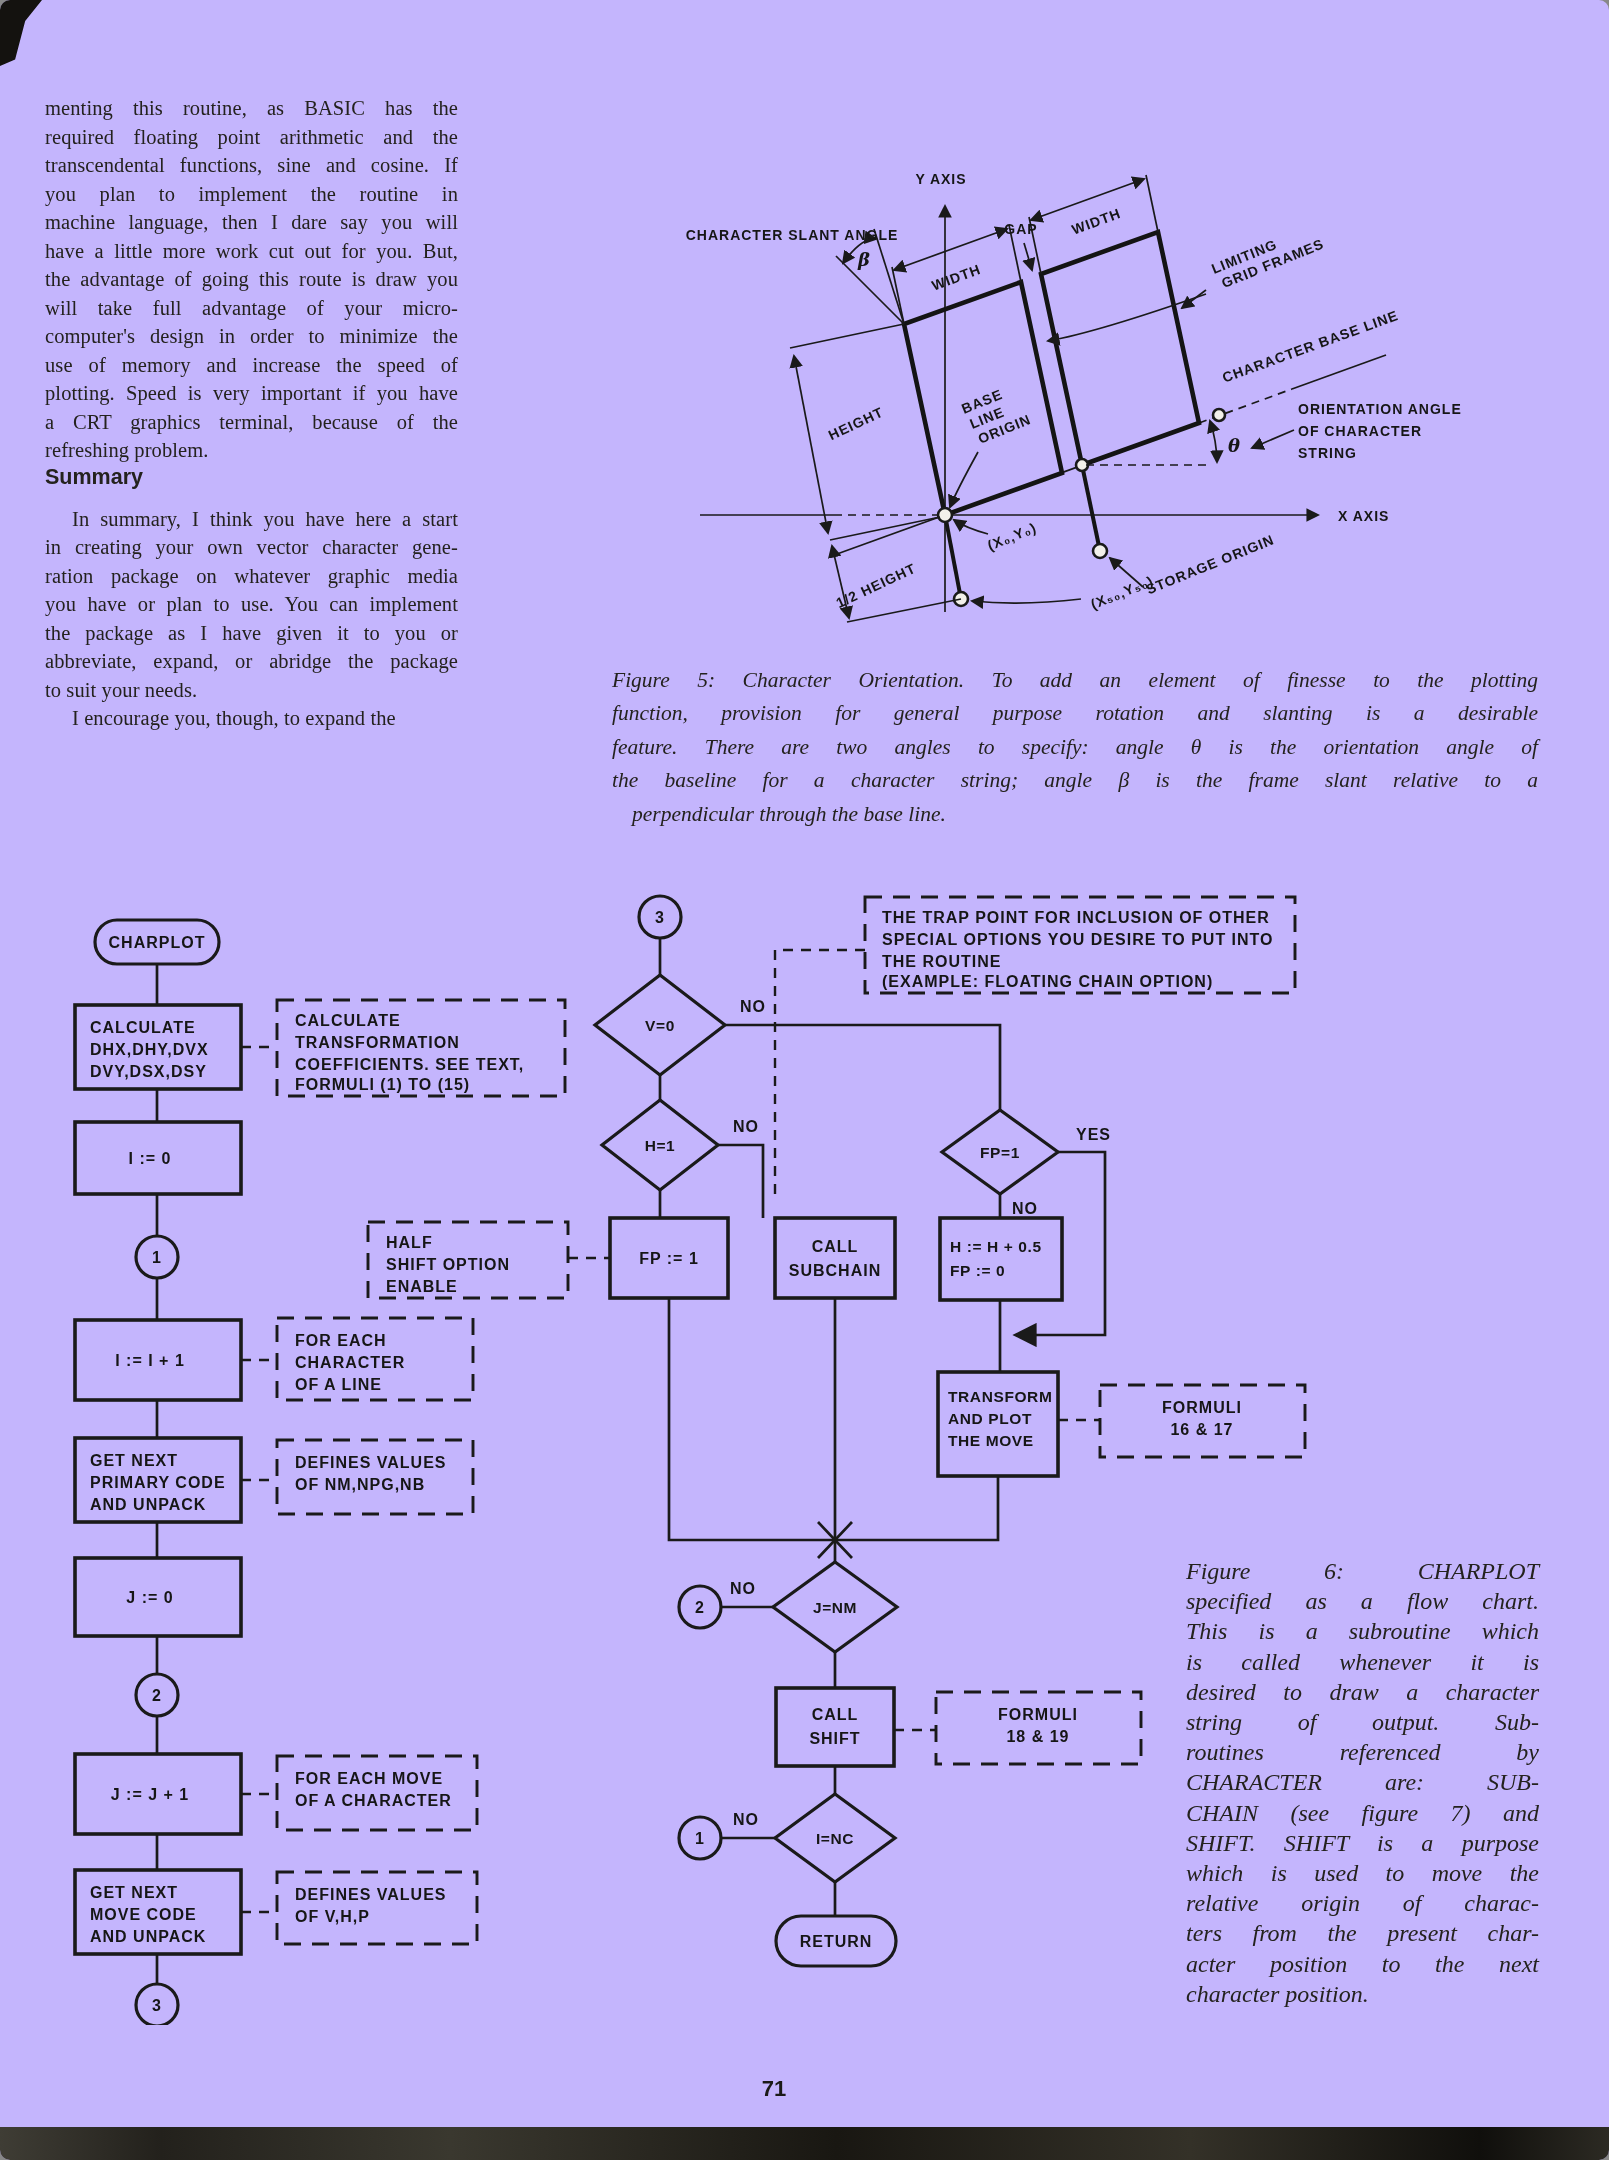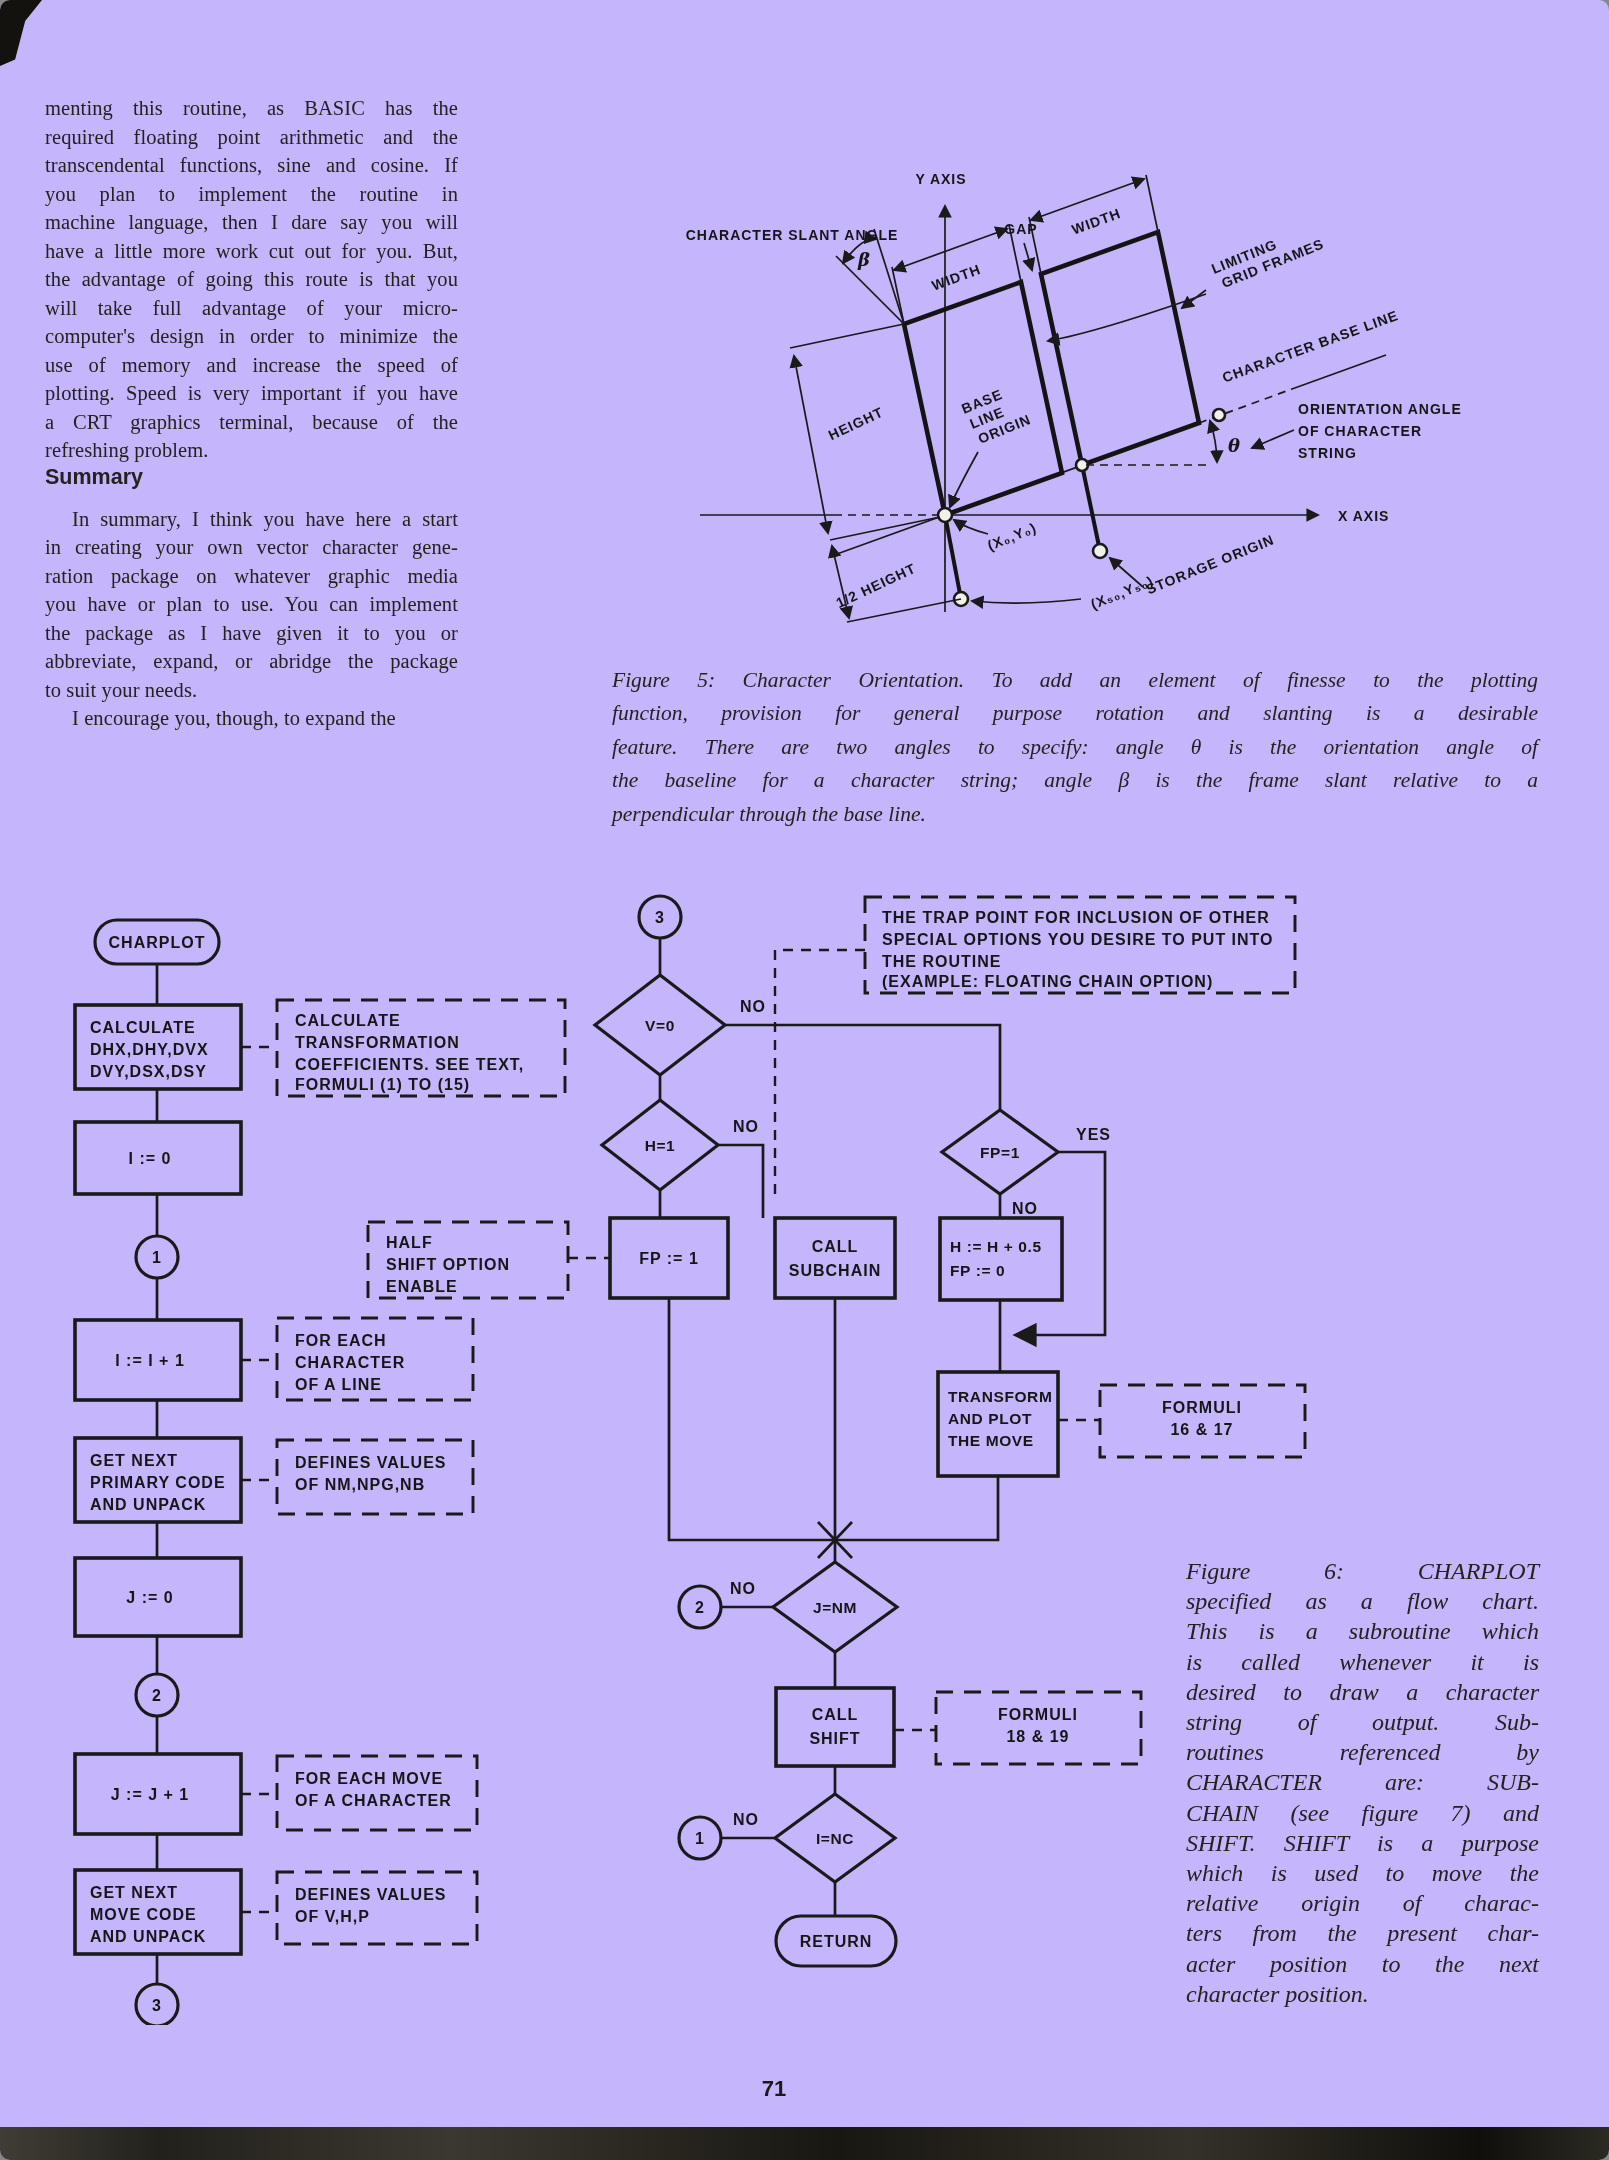--- a/index.html
+++ b/index.html
@@ -13,21 +13,21 @@
   
   .col{position:absolute;left:45px;top:94px;width:413px;}
   .bline{font-size:20.5px;line-height:28.5px;text-align:justify;text-align-last:justify;letter-spacing:.1px;}
   .bline.last{text-align-last:auto;}
   .bline.indent{text-indent:27px;}
   .heading{font-family:"Liberation Sans","DejaVu Sans",sans-serif;font-weight:bold;font-size:21.5px;
            margin-bottom:15px;}
   
   .cap5{position:absolute;left:612px;top:664px;width:926px;}
   .cap5 .cline{font-style:italic;font-size:21.5px;line-height:33.4px;text-align:justify;text-align-last:justify;}
-  .cap5 .cline.last{text-align-last:auto;}
+  .cap5 .cline.last{text-align-last:auto;margin-left:20px;}
   .cap6{position:absolute;left:1186px;top:1556px;width:353px;}
   .cap6 .cline{font-style:italic;font-size:24px;line-height:30.2px;text-align:justify;text-align-last:justify;}
   .cap6 .cline.last{text-align-last:auto;}
   .pagenum{position:absolute;left:744px;top:2076px;width:60px;text-align:center;
            font-family:"Liberation Sans","DejaVu Sans",sans-serif;font-weight:bold;font-size:22px;color:#1b1a17;}
   
   svg{position:absolute;}
   .box{fill:none;stroke:#1a1a1a;stroke-width:3.6px;}
   .dashbox{fill:none;stroke:#1a1a1a;stroke-width:2.9px;stroke-dasharray:17 11;}
   .ln{fill:none;stroke:#1a1a1a;stroke-width:2.7px;}
@@ -53,21 +53,21 @@
 
   <div class="corner-blob"></div>
 
   <div class="col">
     <div class="bline">menting this routine, as BASIC has the</div>
     <div class="bline">required floating point arithmetic and the</div>
     <div class="bline">transcendental functions, sine and cosine. If</div>
     <div class="bline">you plan to implement the routine in</div>
     <div class="bline">machine language, then I dare say you will</div>
     <div class="bline">have a little more work cut out for you. But,</div>
-    <div class="bline">the advantage of going this route is that you</div>
+    <div class="bline">the advantage of going this route is draw you</div>
     <div class="bline">will take full advantage of your micro-</div>
     <div class="bline">computer's design in order to minimize the</div>
     <div class="bline">use of memory and increase the speed of</div>
     <div class="bline">plotting. Speed is very important if you have</div>
     <div class="bline">a CRT graphics terminal, because of the</div>
     <div class="bline last">refreshing problem.</div>
     <div class="heading">Summary</div>
     <div class="bline indent">In summary, I think you have here a start</div>
     <div class="bline">in creating your own vector character gene-</div>
     <div class="bline">ration package on whatever graphic media</div>

